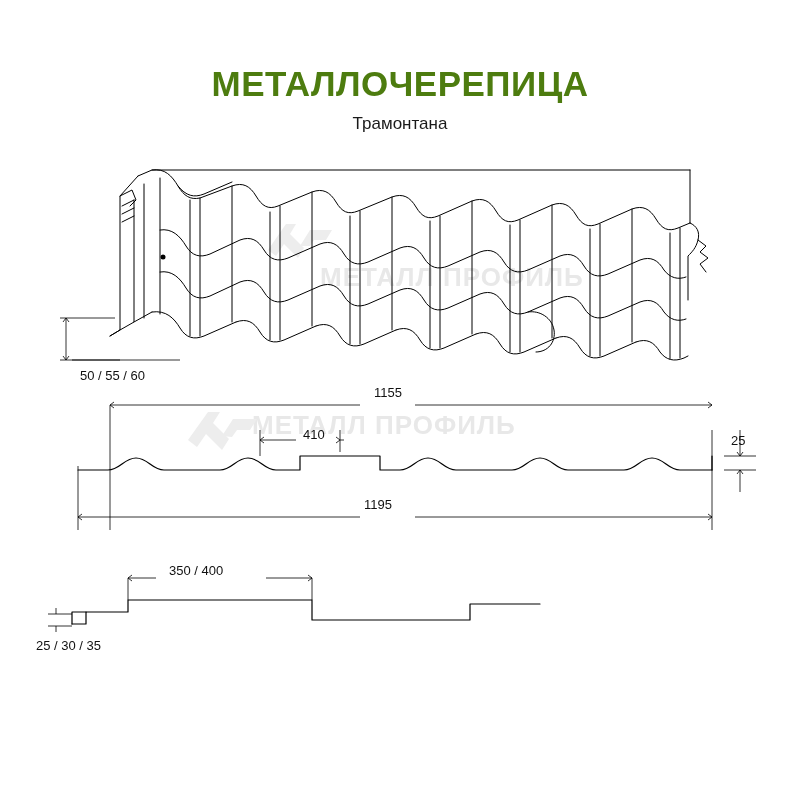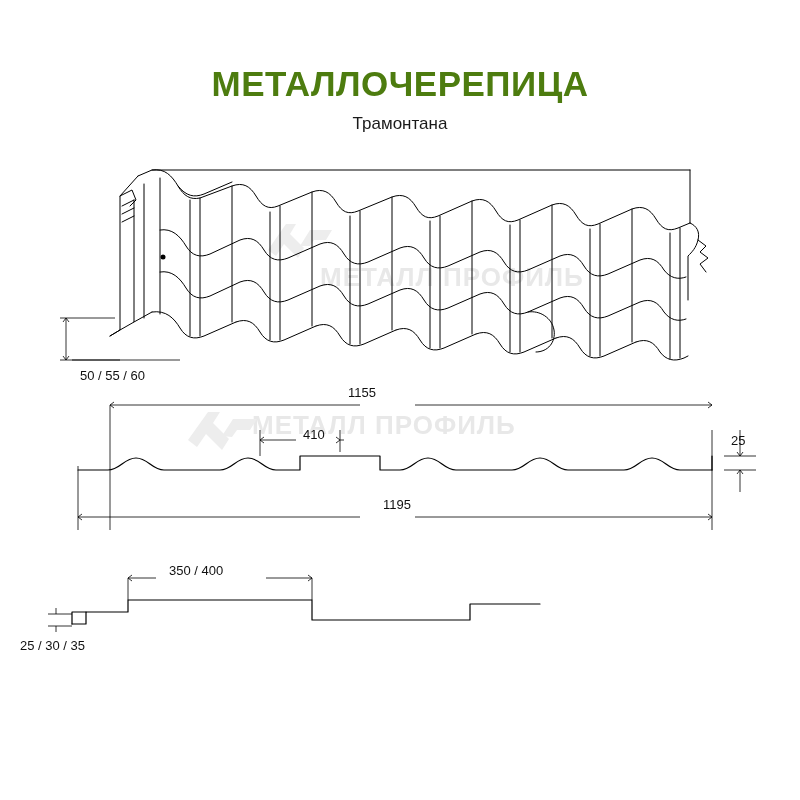--- a/index.html
+++ b/index.html
@@ -58,26 +58,26 @@
 </head>
 <body>
 
 <div class="wm" style="left:320px; top:262px;">МЕТАЛЛ ПРОФИЛЬ</div>
 <div class="wm" style="left:252px; top:410px;">МЕТАЛЛ ПРОФИЛЬ</div>
 
 <div class="title-main">МЕТАЛЛОЧЕРЕПИЦА</div>
 <div class="title-sub">Трамонтана</div>
 
 <div class="dim-label" style="left:80px; top:368px;">50 / 55 / 60</div>
-<div class="dim-label" style="left:348px; top:385px;">1155</div>
+<div class="dim-label" style="left:374px; top:385px;">1155</div>
 <div class="dim-label" style="left:303px; top:427px;">410</div>
 <div class="dim-label" style="left:731px; top:433px;">25</div>
-<div class="dim-label" style="left:383px; top:497px;">1195</div>
+<div class="dim-label" style="left:364px; top:497px;">1195</div>
 <div class="dim-label" style="left:161px; top:563px;margin-left:8px;">350 / 400</div>
-<div class="dim-label" style="left:20px; top:638px;">25 / 30 / 35</div>
+<div class="dim-label" style="left:36px; top:638px;">25 / 30 / 35</div>
 
 <svg id="sheet" viewBox="0 0 800 800" xmlns="http://www.w3.org/2000/svg">
   <defs>
     <g id="wmLogoShape">
       <path d="M0,18 L10,0 L22,14 L34,0 L44,18 L34,18 L30,10 L22,22 L14,10 L10,18 Z" fill="#eeeeee"></path>
     </g>
   </defs>
 
   <g opacity="1">
     <path d="M268,250 l18,-26 l10,0 l-6,10 l14,14 l-6,10 l-14,-14 l-8,12 z" fill="#ededed"></path>

